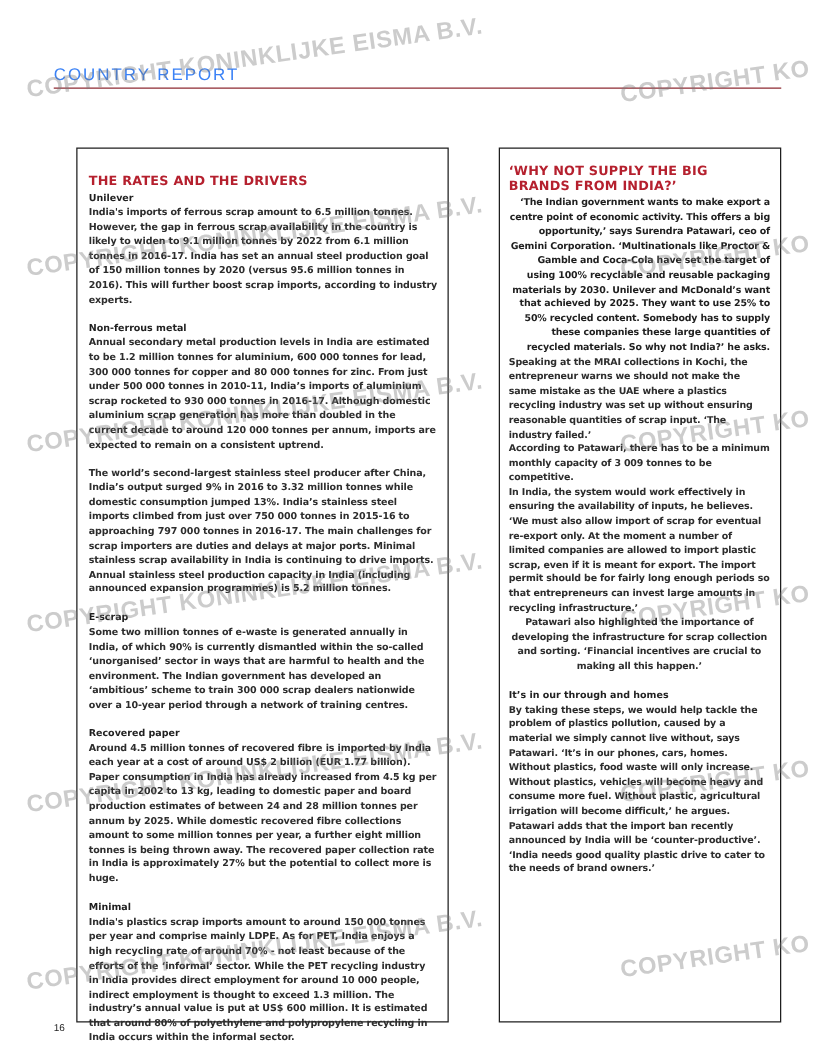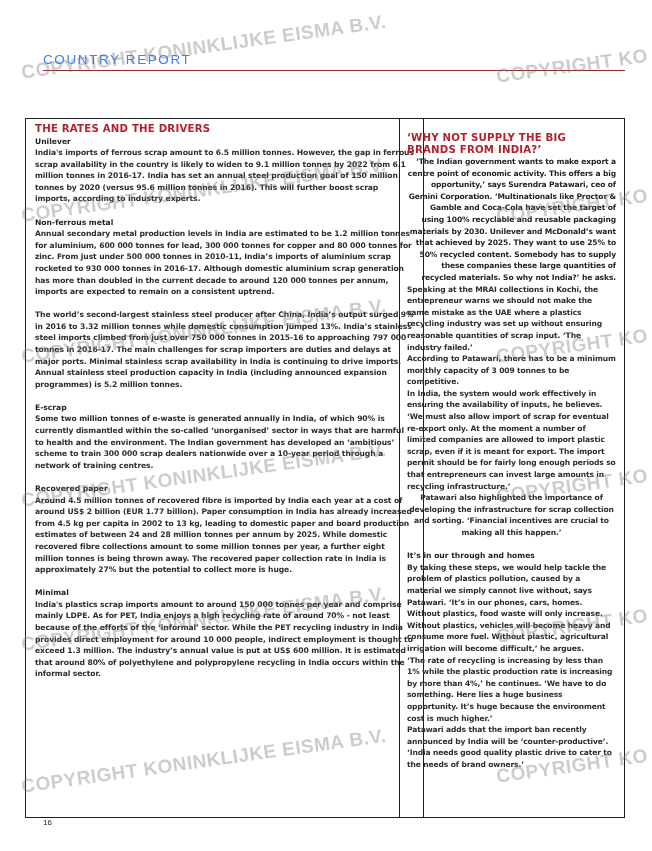--- a/index.html
+++ b/index.html
@@ -34,24 +34,24 @@
       background: #8e2b33;
     }
     .box {
       position: absolute;
       top: 118px;
       border: 1px solid #1e1e1e;
       box-sizing: border-box;
       background: transparent;
     }
     .box.left {
-      left: 25px;
-      width: 399px;
+      left: 61px;
+      width: 298px;
       height: 700px;
-      padding: 4px 8px 0 9px;
+      padding: 21px 8px 0 9px;
     }
     .box.right {
       left: 399px;
       width: 226px;
       height: 700px;
       padding: 13px 8px 0 7px;
     }
     .box-title {
       font-family: "DejaVu Sans", sans-serif;
       font-weight: bold;
@@ -157,21 +157,20 @@
 
 <div class="box right">
   <h2 class="box-title">‘WHY NOT SUPPLY THE BIG BRANDS FROM INDIA?’</h2>
   <p class="para bold">‘The Indian government wants to make export a centre point of economic activity. This offers a big opportunity,’ says Surendra Patawari, ceo of Gemini Corporation. ‘Multinationals like Proctor &amp; Gamble and Coca-Cola have set the target of using 100% recyclable and reusable packaging materials by 2030. Unilever and McDonald’s want that achieved by 2025. They want to use 25% to 50% recycled content. Somebody has to supply these companies these large quantities of recycled materials. So why not India?’ he asks.</p>
   <p class="para">Speaking at the MRAI collections in Kochi, the entrepreneur warns we should not make the same mistake as the UAE where a plastics recycling industry was set up without ensuring reasonable quantities of scrap input. ‘The industry failed.’</p>
   <p class="para">According to Patawari, there has to be a minimum monthly capacity of 3 009 tonnes to be competitive.</p>
   <p class="para">In India, the system would work effectively in ensuring the availability of inputs, he believes. ‘We must also allow import of scrap for eventual re-export only. At the moment a number of limited companies are allowed to import plastic scrap, even if it is meant for export. The import permit should be for fairly long enough periods so that entrepreneurs can invest large amounts in recycling infrastructure.’</p>
   <p class="para" style="margin-bottom:11.6px;text-align:center;">Patawari also highlighted the importance of developing the infrastructure for scrap collection and sorting. ‘Financial incentives are crucial to making all this happen.’</p>
   <p class="section-title">It’s in our through and homes</p>
   <p class="para">By taking these steps, we would help tackle the problem of plastics pollution, caused by a material we simply cannot live without, says Patawari. ‘It’s in our phones, cars, homes. Without plastics, food waste will only increase. Without plastics, vehicles will become heavy and consume more fuel. Without plastic, agricultural irrigation will become difficult,’ he argues.</p>
-  <p class="para">‘The rate of recycling is increasing by less than 1% while the plastic production rate is increasing by more than 4%,’ he continues. ‘We have to do something. Here lies a huge business opportunity. It’s huge because the environment cost is much higher.’</p>
   <p class="para">Patawari adds that the import ban recently announced by India will be ‘counter-productive’. ‘India needs good quality plastic drive to cater to the needs of brand owners.’</p>
 </div>
 
 <div class="page-number">16</div>
 
 <div class="watermark" style="left:20px; top:62px;">COPYRIGHT KONINKLIJKE EISMA B.V.</div>
 <div class="watermark" style="left:495px; top:66px;">COPYRIGHT KO</div>
 <div class="watermark" style="left:20px; top:205px;">COPYRIGHT KONINKLIJKE EISMA B.V.</div>
 <div class="watermark" style="left:495px; top:206px;">COPYRIGHT KO</div>
 <div class="watermark" style="left:20px; top:346px;">COPYRIGHT KONINKLIJKE EISMA B.V.</div>

